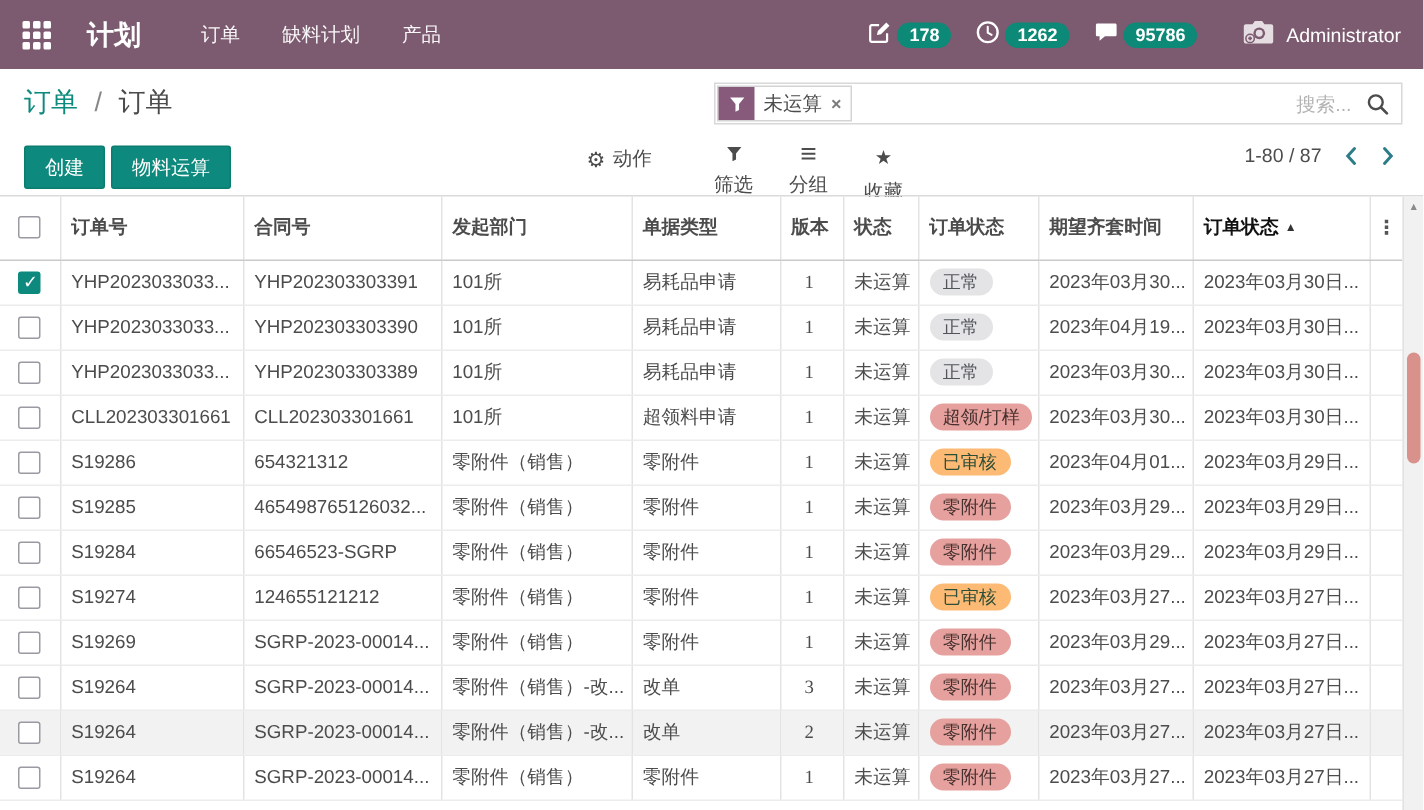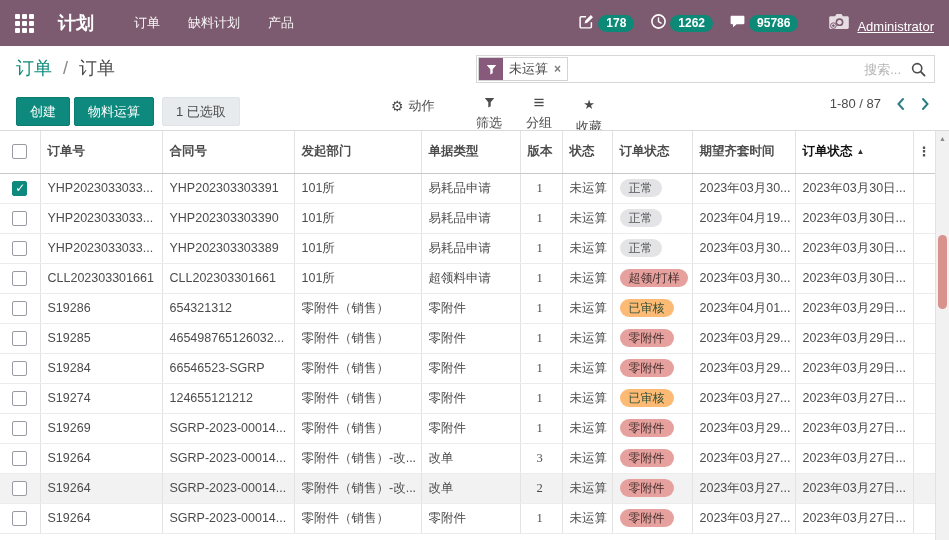--- a/index.html
+++ b/index.html
@@ -18,21 +18,21 @@
   .apps-grid i { width:5px; height:5px; background:#fff; border-radius:1px; }
   .app-title { font-size:18px; font-weight:bold; margin:0 40px 0 24px; }
   .top-menu { display:flex; gap:28px; }
   .top-menu .menu-item { color:rgba(255,255,255,.95); cursor:pointer; font-size:13px; }
   .systray { margin-left:auto; display:flex; align-items:center; gap:16px; }
   .tray-item { display:flex; align-items:center; gap:3px; cursor:pointer; }
   .tray-badge {
     background:#0c8a77; color:#fff; font-weight:bold; font-size:12px;
     padding:1px 8px 2px; border-radius:10px; line-height:14px;
   }
-  .user-menu { display:flex; align-items:flex-end; gap:7px; margin-left:14px; cursor:pointer;text-decoration:underline; }
+  .user-menu { display:flex; align-items:center; gap:7px; margin-left:14px; cursor:pointer; }
   .user-name { font-size:13px; color:#fff; }
   
   .control-panel { position:relative; height:84px; background:#fff; }
   .breadcrumb { position:absolute; left:16px; top:10px; font-size:18px; }
   .breadcrumb .bc-link { color:#0d8a7d; cursor:pointer; }
   .breadcrumb .bc-sep { color:#888; margin:0 6px; }
   .breadcrumb .bc-current { color:#4c4c4c; }
   .search-box {
     position:absolute; left:476px; top:9px; width:459px; height:28px;
     border:1px solid #d8d8d8; background:#fff; display:flex; align-items:center;
@@ -190,21 +190,20 @@
       <svg width="15" height="15" viewBox="0 0 15 15">
           <circle cx="6.2" cy="6.2" r="4.6" fill="none" stroke="#4c4c4c" stroke-width="1.6"></circle>
           <path d="M9.7 9.7 13.6 13.6" stroke="#4c4c4c" stroke-width="1.8" stroke-linecap="round"></path>
         </svg>
     </span>
   </div>
 
   <div class="cp-buttons">
     <button class="btn btn-primary">创建</button>
     <button class="btn btn-primary">物料运算</button>
-    <button class="btn btn-muted">1 已选取</button>
   </div>
 
   <div class="action-dd">
     <span class="gear">⚙</span>
     <span>动作</span>
   </div>
 
   <div class="view-switches">
     <span class="switch">
       <span class="sw-icon">

